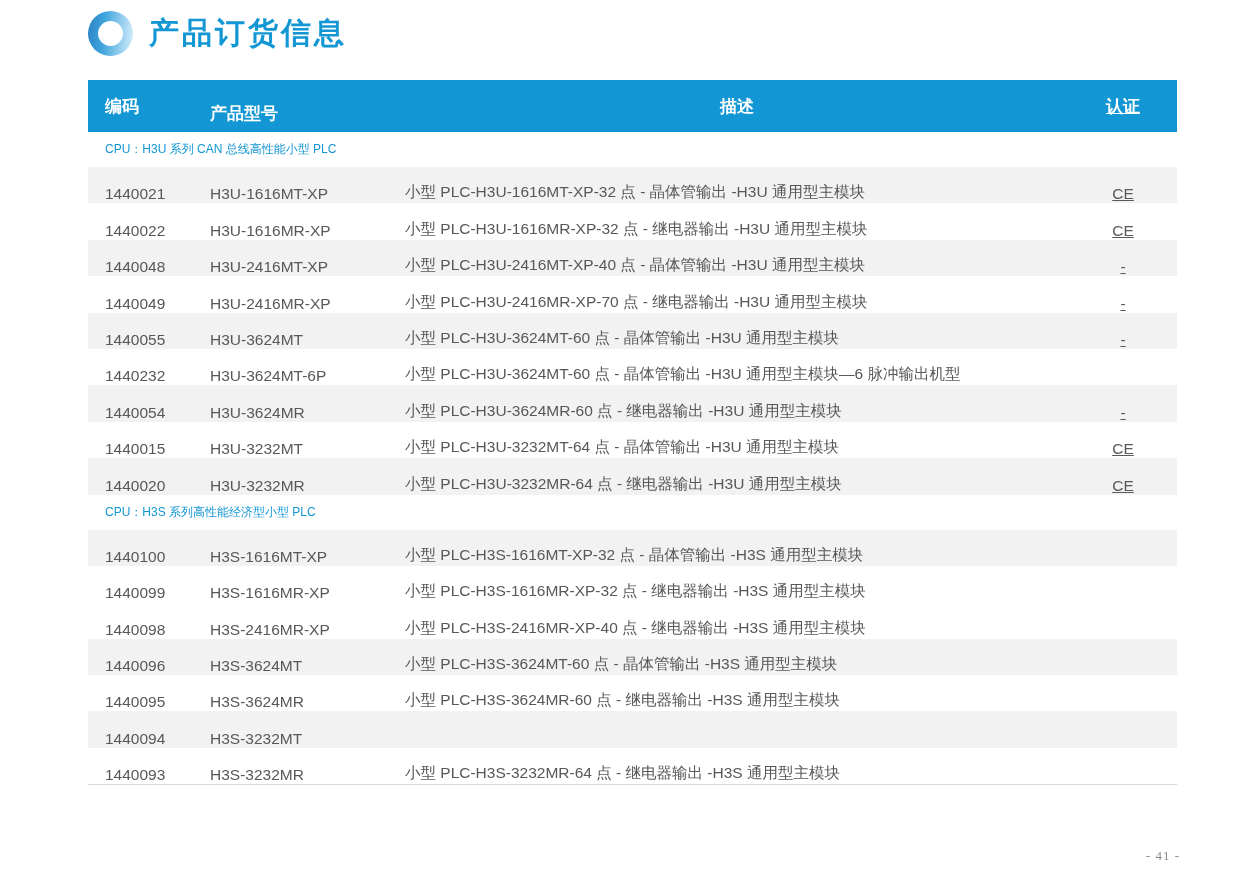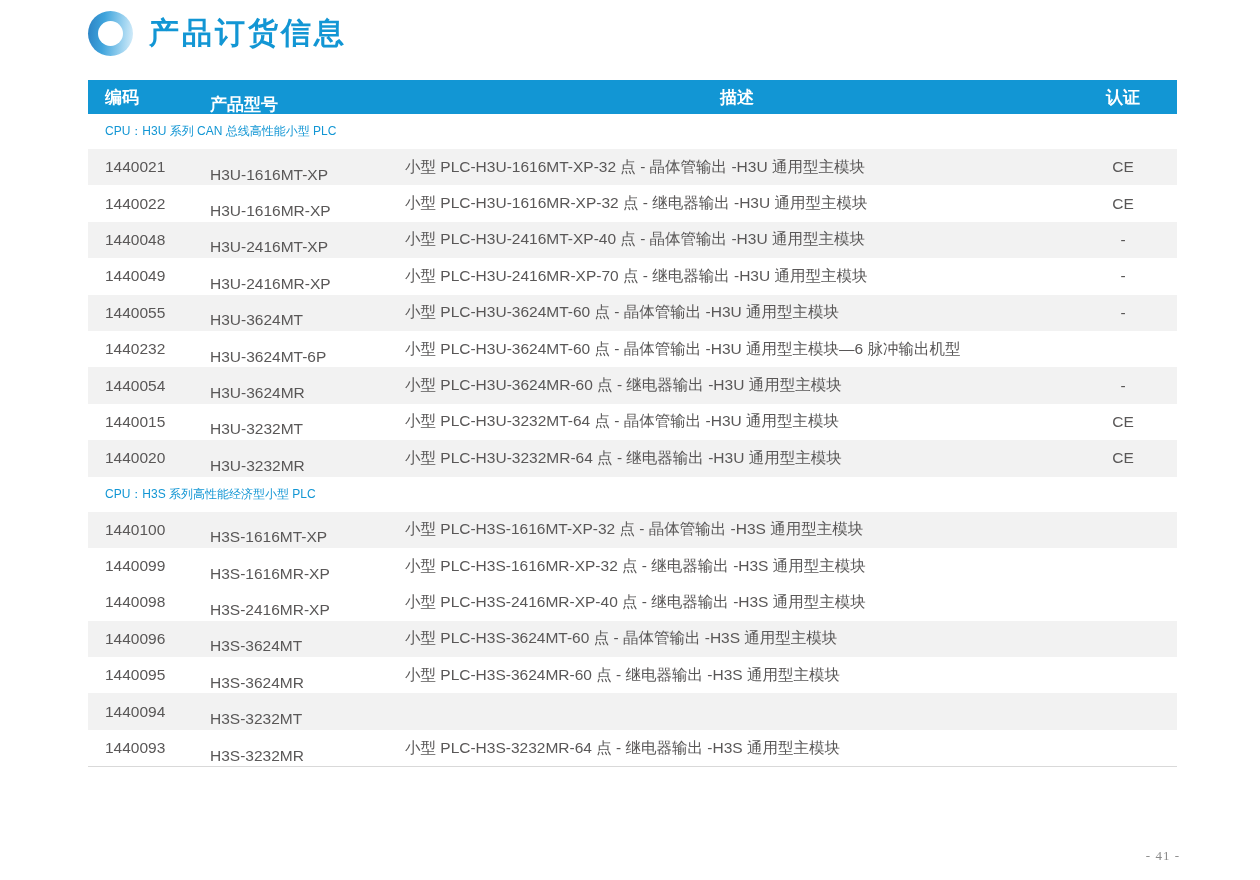--- a/index.html
+++ b/index.html
@@ -29,38 +29,38 @@
   .page-title {
     font-size:30px; font-weight:bold; color:#1296d4; letter-spacing:3px;
   }
 
   
   .order-table {
     position:absolute; left:88px; top:80px; width:1089px;
     border-bottom:1px solid #d9d9d9;
   }
   .thead {
-    display:flex; align-items:center; height:34px;
+    display:flex; align-items:center; height:52px;
     background:#1296d4; color:#ffffff;
     font-size:17px; font-weight:bold;
   }
   .cell { overflow:hidden; white-space:nowrap; }
   .cell.c-code  { width:122px; padding-left:17px; flex:0 0 auto; }
   .cell.c-model { width:195px; flex:0 0 auto;margin-top:15px; }
   .cell.c-desc  { flex:1 1 auto; }
-  .cell.c-cert  { width:108px; flex:0 0 auto; text-align:center; }
+  .cell.c-cert  { width:108px; flex:0 0 auto; text-align:center;text-decoration:underline; }
   .thead .c-desc { text-align:center; }
 
   .section-row {
     display:flex; align-items:center; height:35px;
     color:#1296d4; font-size:12px; padding-left:17px;
     background:#ffffff;
   }
   .data-row {
-    display:flex; align-items:center; height:36.4px;
+    display:flex; align-items:flex-end; height:36.4px;
     font-size:15.5px; color:#595757; background:#ffffff;
   }
   .data-row.alt { background:#f2f2f2; }
 
   
   .page-number {
     position:absolute; right:80px; bottom:16px;
     font-family:"Liberation Serif","DejaVu Serif",serif;
     font-size:13px; color:#8a8a8a; letter-spacing:1px;
   }

